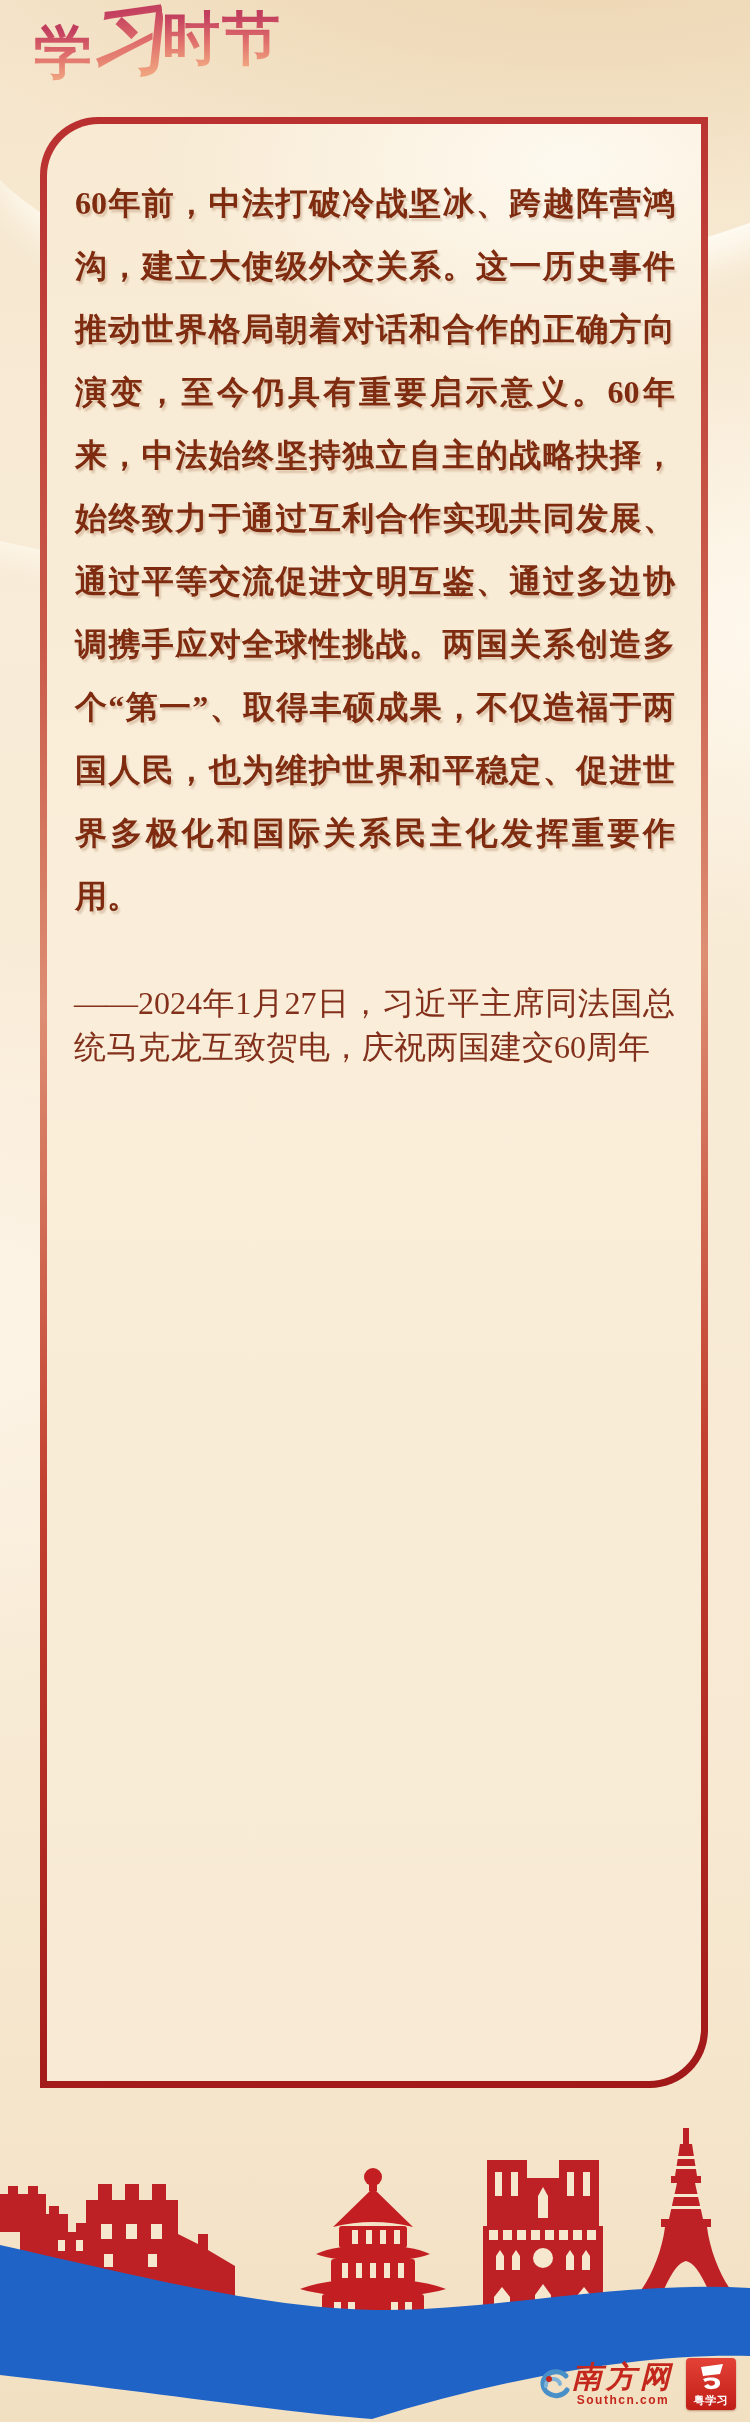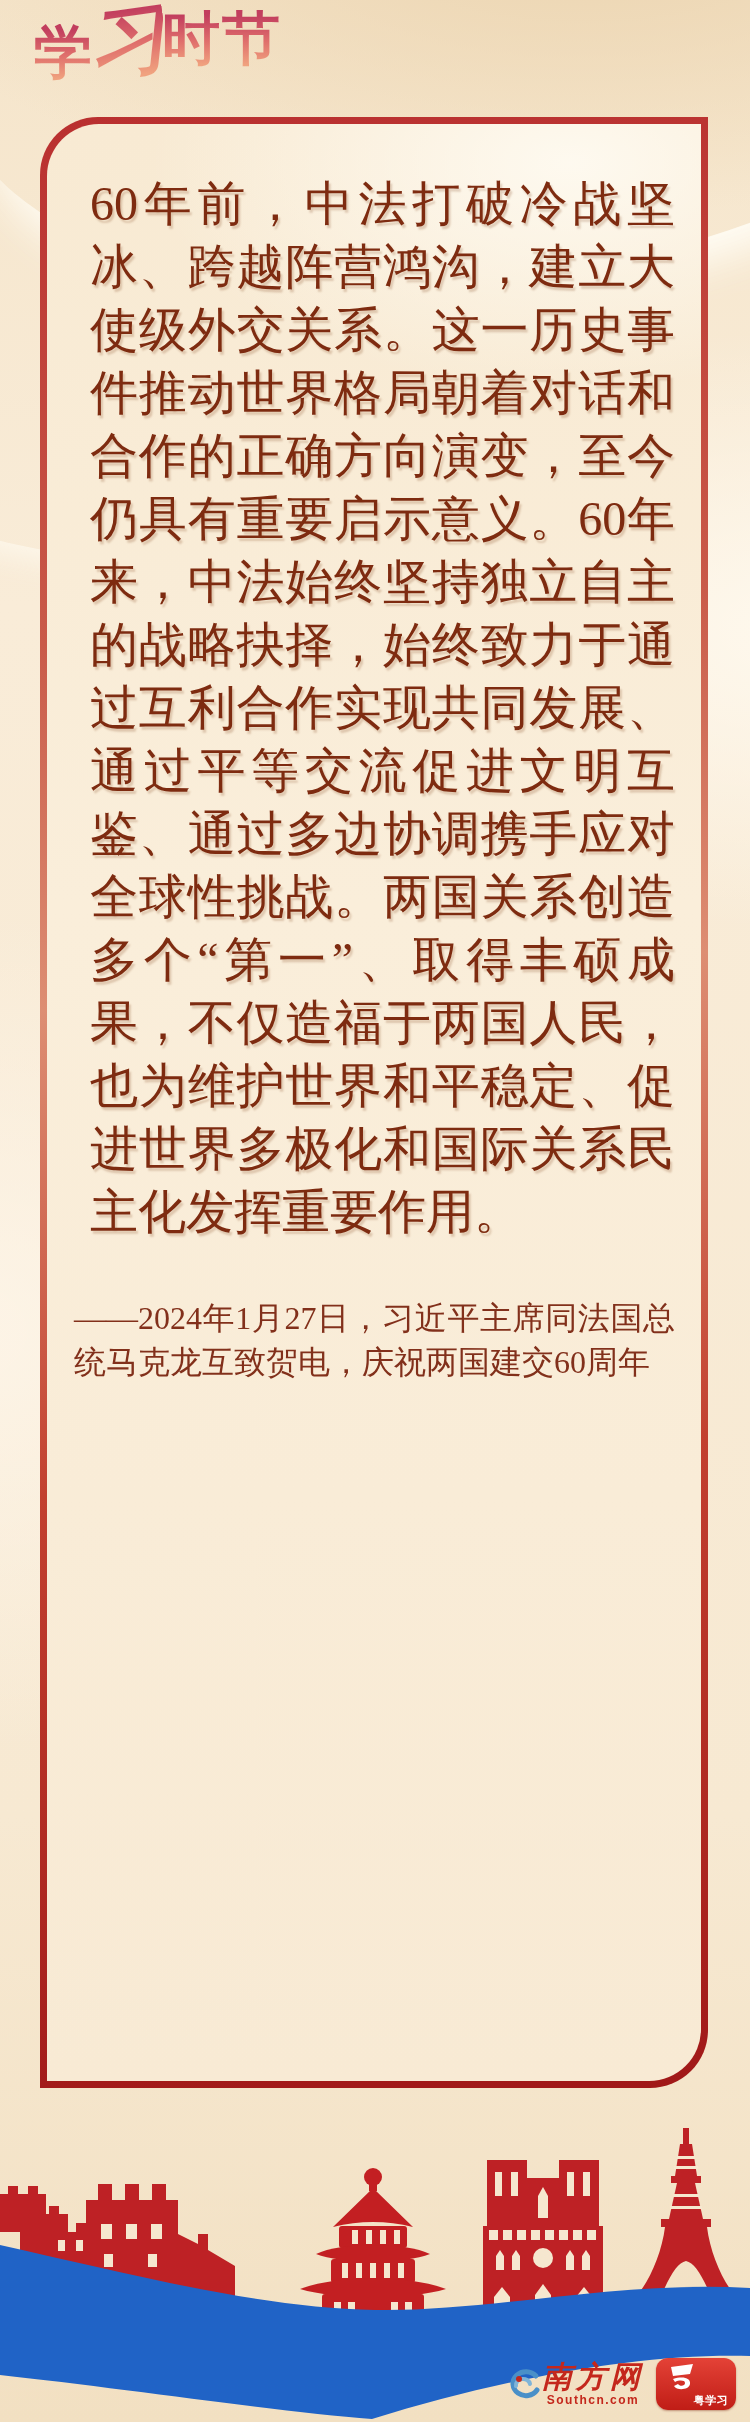--- a/index.html
+++ b/index.html
@@ -48,22 +48,22 @@
     background:linear-gradient(175deg,#b92f2f 0%,#c95a49 26%,#dd8e73 44%,#c2402f 68%,#a01818 100%);
   }
   .quote-box-inner{
     position:absolute;inset:7px;border-radius:52px 0 52px 0;box-sizing:border-box;
     background:
       radial-gradient(700px 380px at 80% 2%, rgba(255,252,244,0.85), rgba(255,252,244,0) 60%),
       linear-gradient(180deg,#f8ead3 0%,#faeeda 40%,#f8ead4 100%);
     padding:48px 26px 0 27px;
   }
   .quote-para{
-    margin:0 0 53px 16px;
-    font-size:48px;line-height:63px;font-weight:400;
+    margin:0 0 53px 1px;
+    font-size:32px;line-height:63px;font-weight:700;
     color:#7e2b10;
     text-align:justify;text-justify:inter-ideograph;word-break:break-all;
     text-shadow:2px 3px 2px rgba(125,60,20,0.22);
   }
   .attribution{
     margin:34px 0 0 0;
     font-size:32px;line-height:44px;font-weight:500;
     color:#82301b;text-align:justify;word-break:break-all;
   }
 
@@ -79,24 +79,24 @@
   .southcn-texts{display:flex;flex-direction:column;align-items:center;}
   .southcn-name{
     font-size:30px;font-weight:700;color:#c4271c;line-height:30px;letter-spacing:4px;
     font-style:italic;
   }
   .southcn-domain{
     font-size:12px;font-weight:700;color:#c4271c;letter-spacing:1.5px;margin-top:1px;
     font-family:"Liberation Sans","DejaVu Sans",sans-serif;
   }
   .yuexuexi{
-    width:50px;height:52px;border-radius:12px;position:relative;
+    width:50px;height:52px;border-radius:4px;position:relative;
     background:linear-gradient(180deg,#e44237 0%,#c01d16 100%);
     box-shadow:0 1px 2px rgba(120,30,10,0.4);
-    display:flex;flex-direction:column;align-items:center;justify-content:flex-end;padding-left:30px;
+    display:flex;flex-direction:column;align-items:center;justify-content:flex-end;
   }
   .yuexuexi-label{
     font-size:11px;font-weight:700;color:#ffffff;line-height:14px;margin-bottom:3px;
     letter-spacing:0.5px;
     font-family:"Liberation Sans","DejaVu Sans",sans-serif;
   }
   .yuexuexi svg{position:absolute;top:5px;left:9px;}
 </style>
 </head>
 <body>

